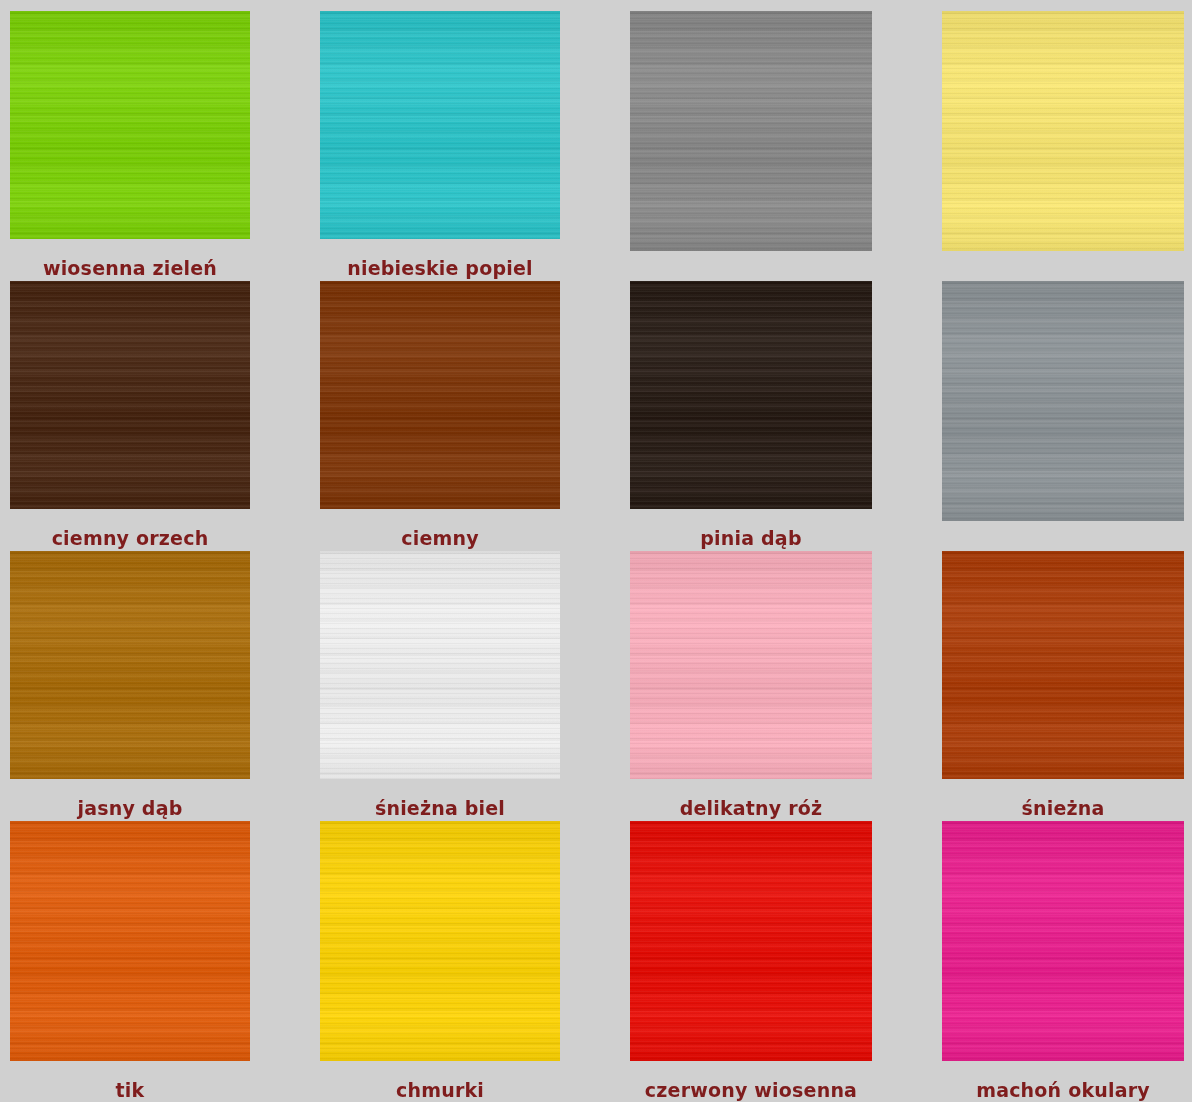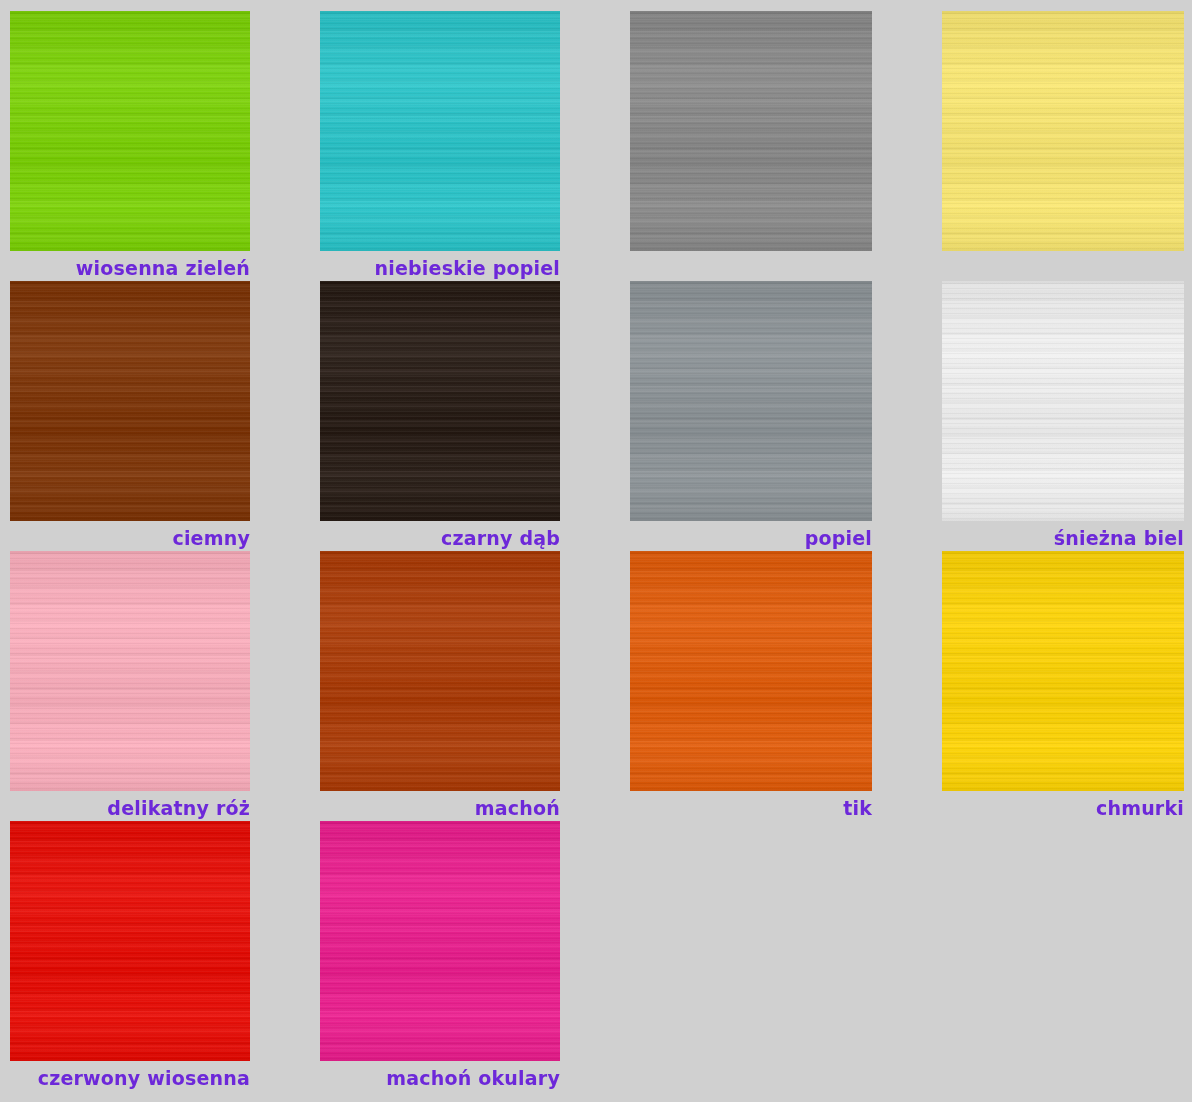--- a/index.html
+++ b/index.html
@@ -78,25 +78,25 @@
       rgba(0,0,0,0.06) 0%,
       rgba(255,255,255,0.05) 28%,
       rgba(0,0,0,0.035) 62%,
       rgba(255,255,255,0.04) 82%,
       rgba(0,0,0,0.05) 100%
     );
     pointer-events: none;
     z-index: 1;
   }
   .swatch-label {
-    margin-top: 4px;
+    margin-top: 16px;
     height: 26px;
     line-height: 26px;
-    text-align: right;
-    color: #6d28d9;
+    text-align: center;
+    color: #7f1d1d;
     font-family: "DejaVu Sans", sans-serif;
     font-size: 19px;
     font-weight: bold;
     letter-spacing: 0.2px;
     white-space: nowrap;
   }
 </style>
 </head>
 <body style="background: rgb(208, 208, 208);">
 
@@ -113,50 +113,57 @@
   </div>
 
   <div class="swatch-cell">
     <div class="swatch-chip"></div>
   </div>
 
   <div class="swatch-cell">
     <div class="swatch-chip" style="background-color: rgb(251, 232, 112);"></div>
   </div>
 
+  <div class="swatch-cell">
+    <div class="swatch-chip" style="background-color: rgb(68, 33, 12);"></div>
+    <div class="swatch-label">ciemny orzech</div>
+  </div>
 
   <div class="swatch-cell">
     <div class="swatch-chip" style="background-color: rgb(124, 49, 2);"></div>
     <div class="swatch-label">ciemny</div>
   </div>
 
   <div class="swatch-cell">
     <div class="swatch-chip" style="background-color: rgb(35, 23, 16);"></div>
-    <div class="swatch-label">czarny dąb</div>
+    <div class="swatch-label">pinia dąb</div>
   </div>
 
   <div class="swatch-cell">
     <div class="swatch-chip" style="background-color: rgb(139, 146, 150);"></div>
-    <div class="swatch-label">popiel</div>
   </div>
 
+  <div class="swatch-cell">
+    <div class="swatch-chip" style="background-color: rgb(169, 106, 4);"></div>
+    <div class="swatch-label">jasny dąb</div>
+  </div>
 
   <div class="swatch-cell">
     <div class="swatch-chip" style="background-color: rgb(242, 242, 242);"></div>
     <div class="swatch-label">śnieżna biel</div>
   </div>
 
   <div class="swatch-cell">
     <div class="swatch-chip" style="background-color: rgb(253, 174, 189);"></div>
     <div class="swatch-label">delikatny róż</div>
   </div>
 
   <div class="swatch-cell">
     <div class="swatch-chip" style="background-color: rgb(171, 56, 2);"></div>
-    <div class="swatch-label">machoń</div>
+    <div class="swatch-label">śnieżna</div>
   </div>
 
   <div class="swatch-cell">
     <div class="swatch-chip" style="background-color: rgb(226, 89, 5);"></div>
     <div class="swatch-label">tik</div>
   </div>
 
   <div class="swatch-cell">
     <div class="swatch-chip" style="background-color: rgb(255, 212, 0);"></div>
     <div class="swatch-label">chmurki</div>

